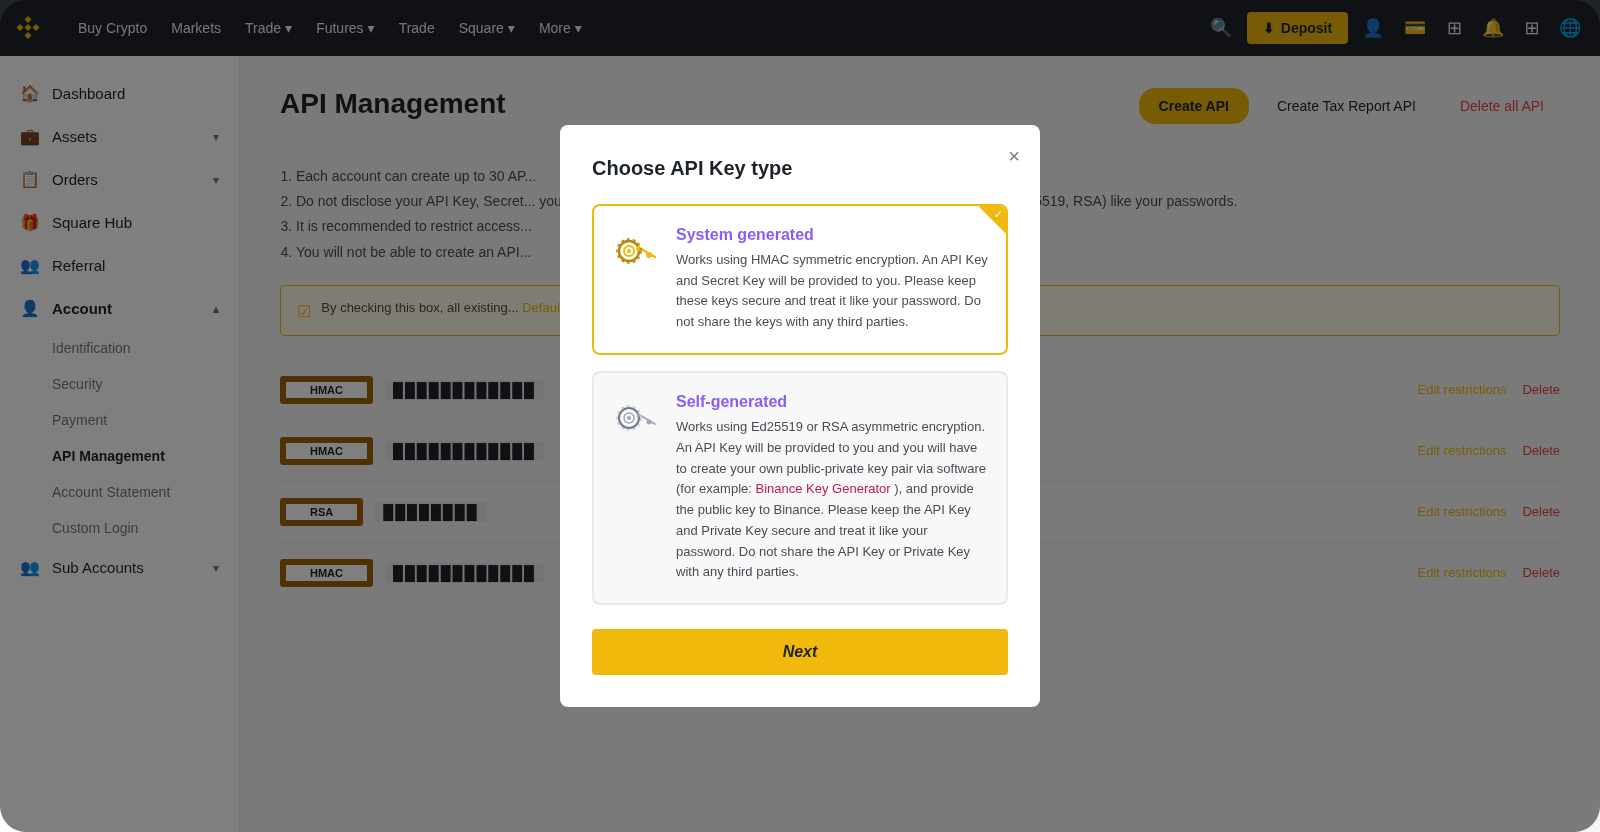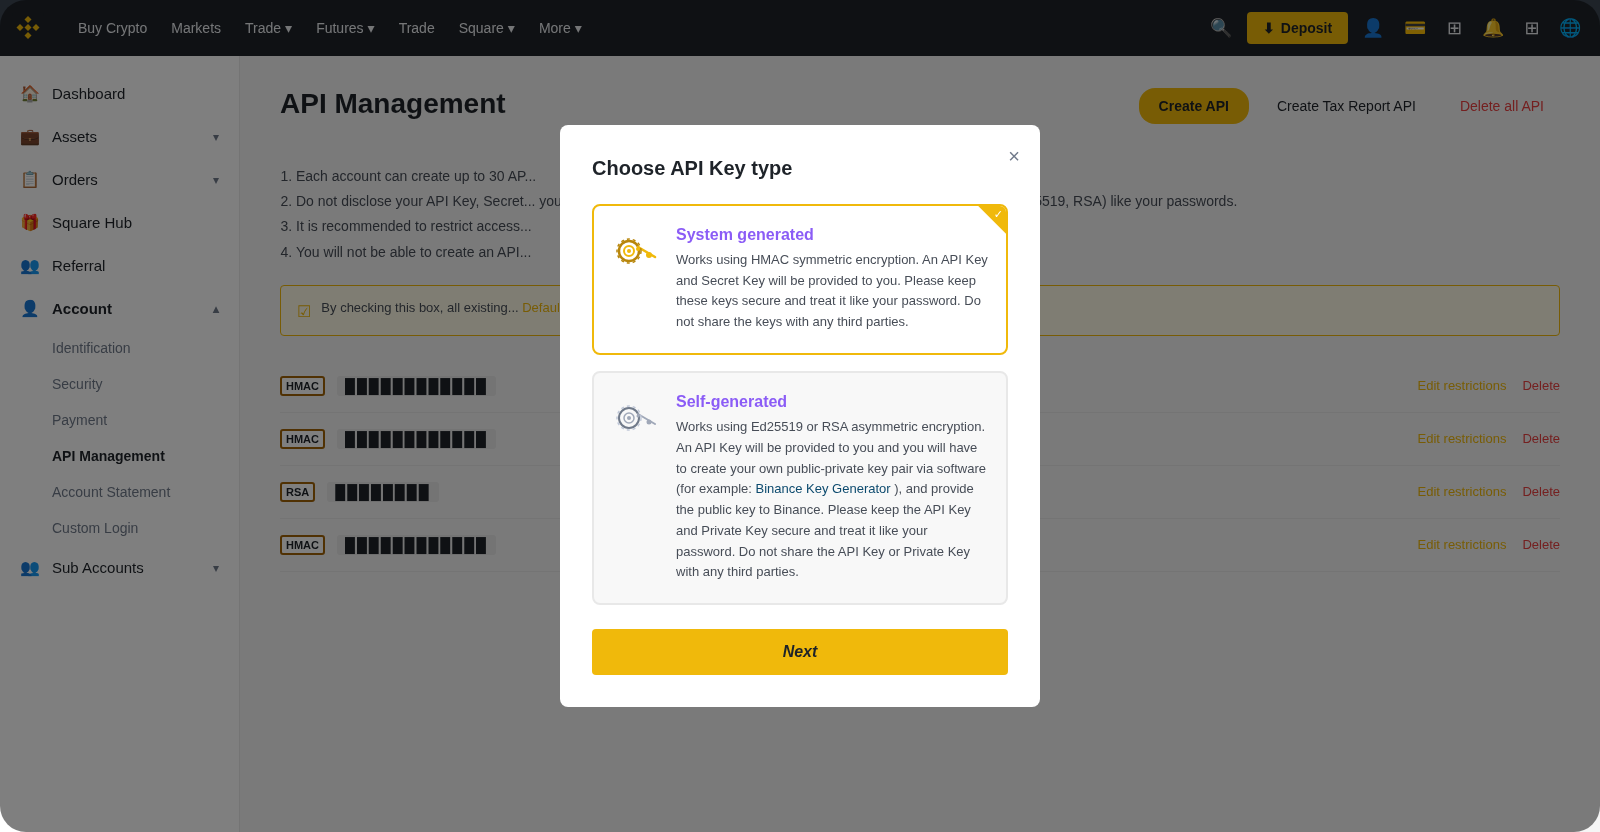--- a/index.html
+++ b/index.html
@@ -75,22 +75,22 @@
       cursor: pointer; font-size: 14px;
     }
     .btn-danger { color: #e84040; background: none; border: none; padding: 10px 16px; cursor: pointer; font-size: 14px; }
 
     .api-table { width: 100%; }
     .api-row {
       display: flex; align-items: center; padding: 16px 0;
       border-bottom: 1px solid #e8e8e8; gap: 12px;
     }
     .tag {
-      padding: 2px 4px; border-radius: 3px; font-size: 11px; font-weight: 600;
-      color: #1e2329; border: 2px solid #a16207; background: #fff;
+      padding: 2px 24px; border-radius: 3px; font-size: 11px; font-weight: 600;
+      color: #1e2329; border: 6px solid #a16207; background: #fff;
     }
     .blur-text {
       color: #1e2329; font-size: 14px; letter-spacing: 2px;
       background: #e8e8e8; padding: 2px 8px; border-radius: 3px;
     }
     .row-actions { margin-left: auto; display: flex; gap: 16px; }
     .edit-link { color: #f0b90b; cursor: pointer; font-size: 13px; }
     .delete-link { color: #e84040; cursor: pointer; font-size: 13px; }
 
     
@@ -119,21 +119,21 @@
       position: absolute; top: 0; right: 0;
       width: 28px; height: 28px; background: #f0b90b;
       clip-path: polygon(100% 0, 0 0, 100% 100%);
       border-top-right-radius: 6px;
     }
     .option-card-check-mark {
       position: absolute; top: 2px; right: 3px; color: #fff; font-size: 11px;
     }
     .option-title { font-size: 16px; font-weight: 600; margin-bottom: 6px; color: #8b5cf6; }
     .option-desc { font-size: 13px; color: #474d57; line-height: 1.6; }
-    .option-link { color: #0c4a6e; cursor: pointer; text-align: right; }
+    .option-link { color: #be185d; cursor: pointer; text-align: right; }
 
     .next-btn {
       width: 100%; background: #f0b90b; color: #1e2329; border: none;
       padding: 14px; border-radius: 4px; font-size: 16px; font-weight: 600;
       cursor: pointer; margin-top: 8px; font-style: italic;
     }
 
     
     .key-icon-wrap { width: 50px; height: 50px; flex-shrink: 0; display: flex; align-items: center; justify-content: center; }
   </style>

